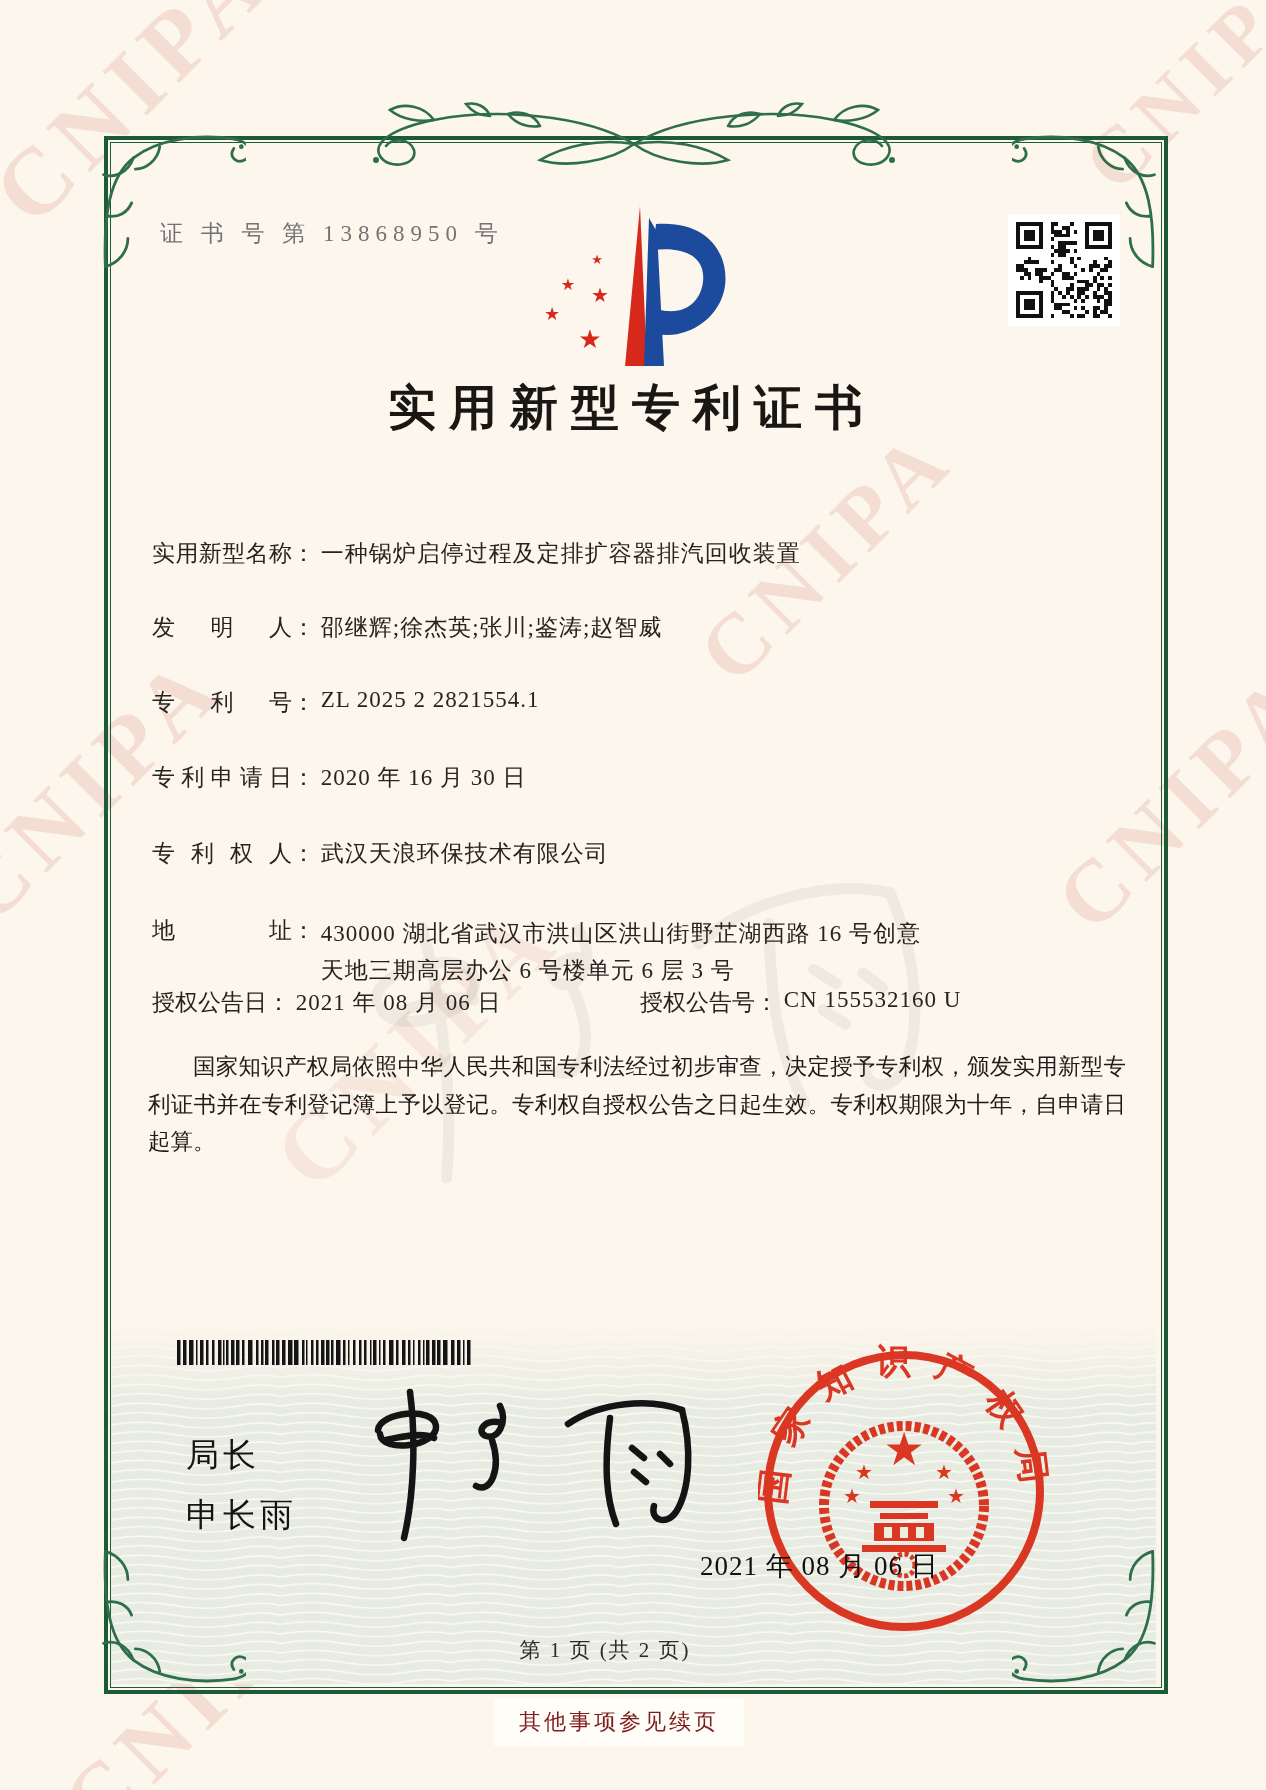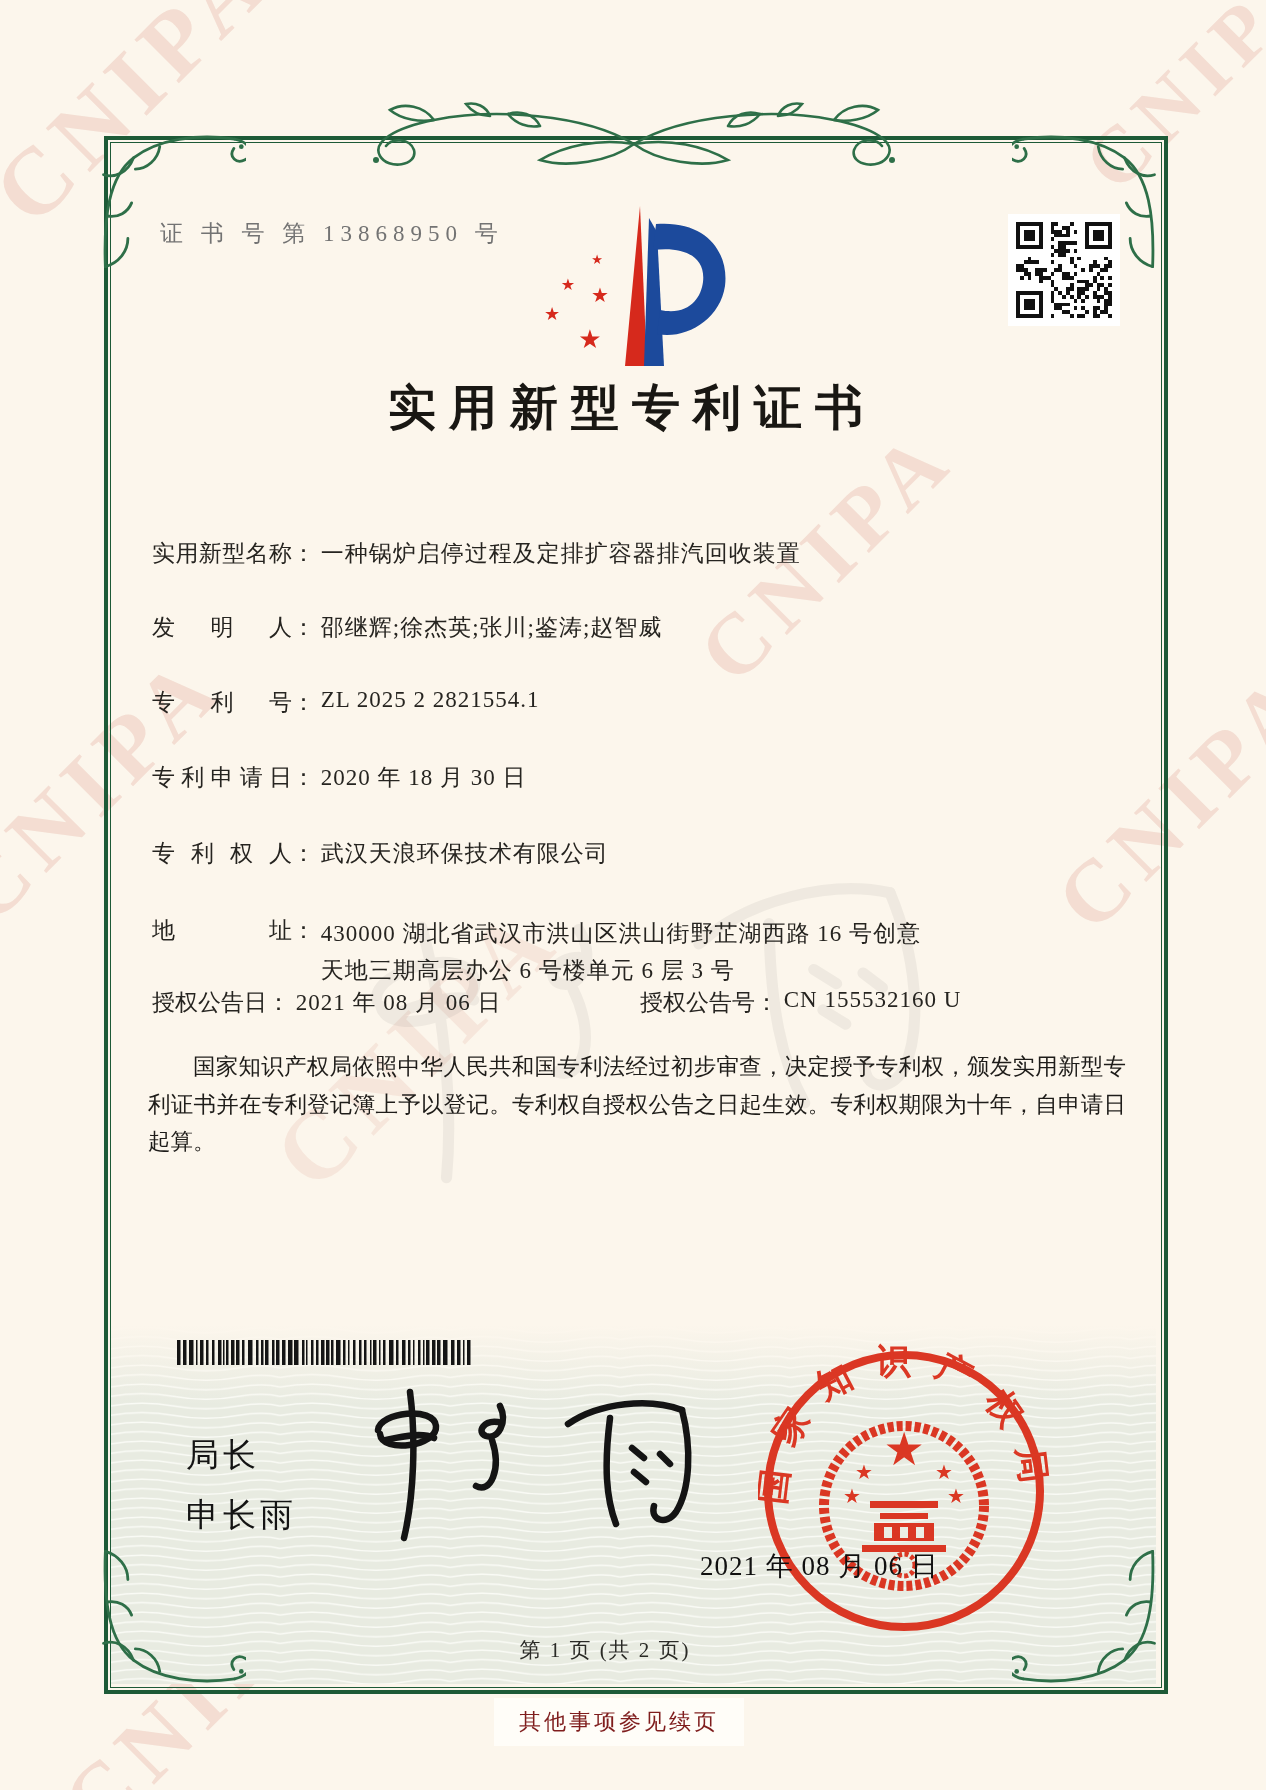--- a/index.html
+++ b/index.html
@@ -303,21 +303,21 @@
   <div class="frow" style="top:74px;">
     <span class="flabel">发明人</span><span class="fcolon">：</span>
     <span class="fvalue">邵继辉;徐杰英;张川;鉴涛;赵智威</span>
   </div>
   <div class="frow" style="top:149px;">
     <span class="flabel">专利号</span><span class="fcolon">：</span>
     <span class="fvalue">ZL 2025 2 2821554.1</span>
   </div>
   <div class="frow" style="top:224px;">
     <span class="flabel">专利申请日</span><span class="fcolon">：</span>
-    <span class="fvalue">2020 年 18 月 30 日</span>
+    <span class="fvalue">2020 年 16 月 30 日</span>
   </div>
   <div class="frow" style="top:300px;">
     <span class="flabel">专利权人</span><span class="fcolon">：</span>
     <span class="fvalue">武汉天浪环保技术有限公司</span>
   </div>
   <div class="frow" style="top:377px;">
     <span class="flabel">地址</span><span class="fcolon">：</span>
     <span class="fvalue wrap">430000 湖北省武汉市洪山区洪山街野芷湖西路 16 号创意天地三期高层办公 6 号楼单元 6 层 3 号</span>
   </div>
   <div class="frow" style="top:449px;">

